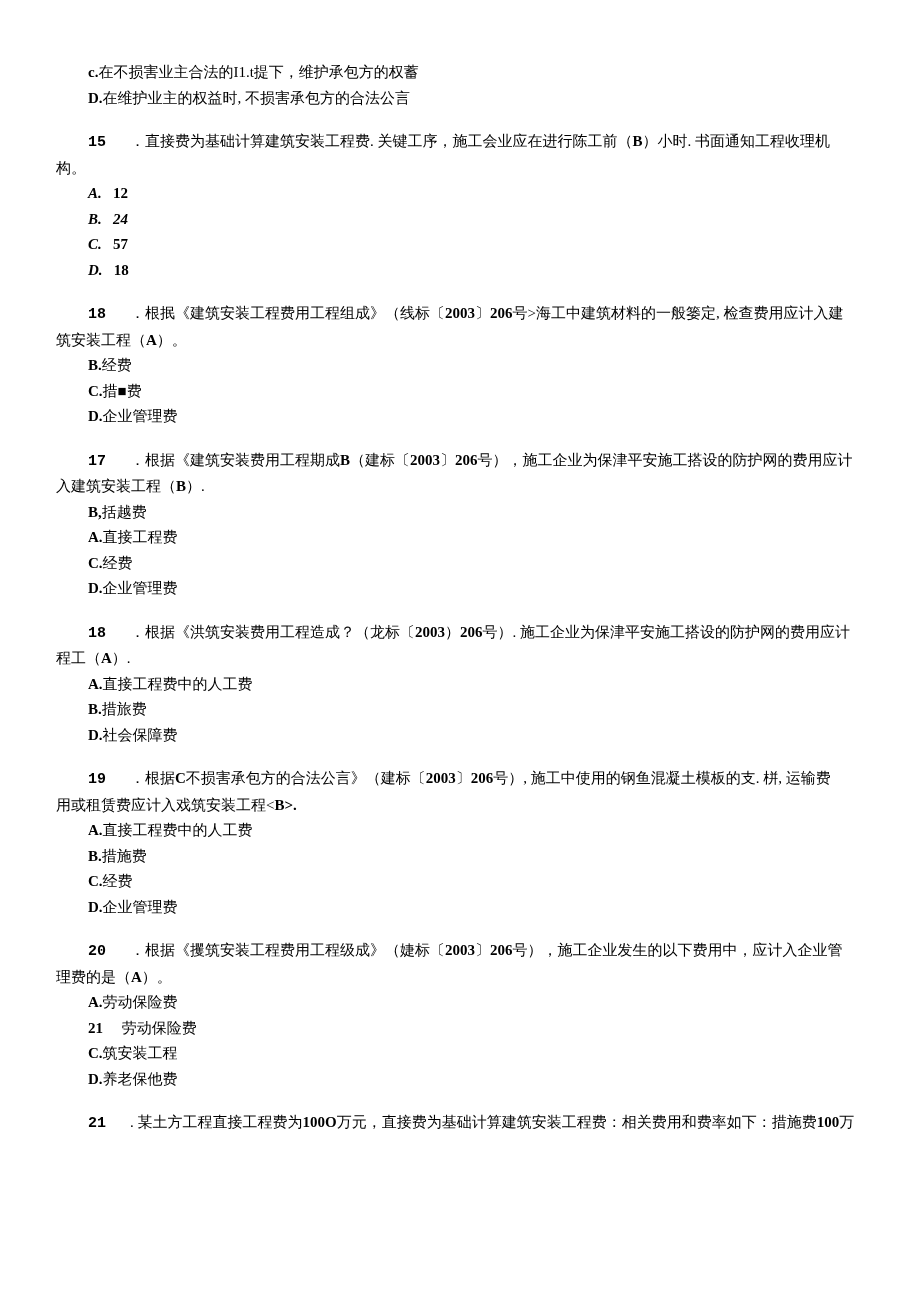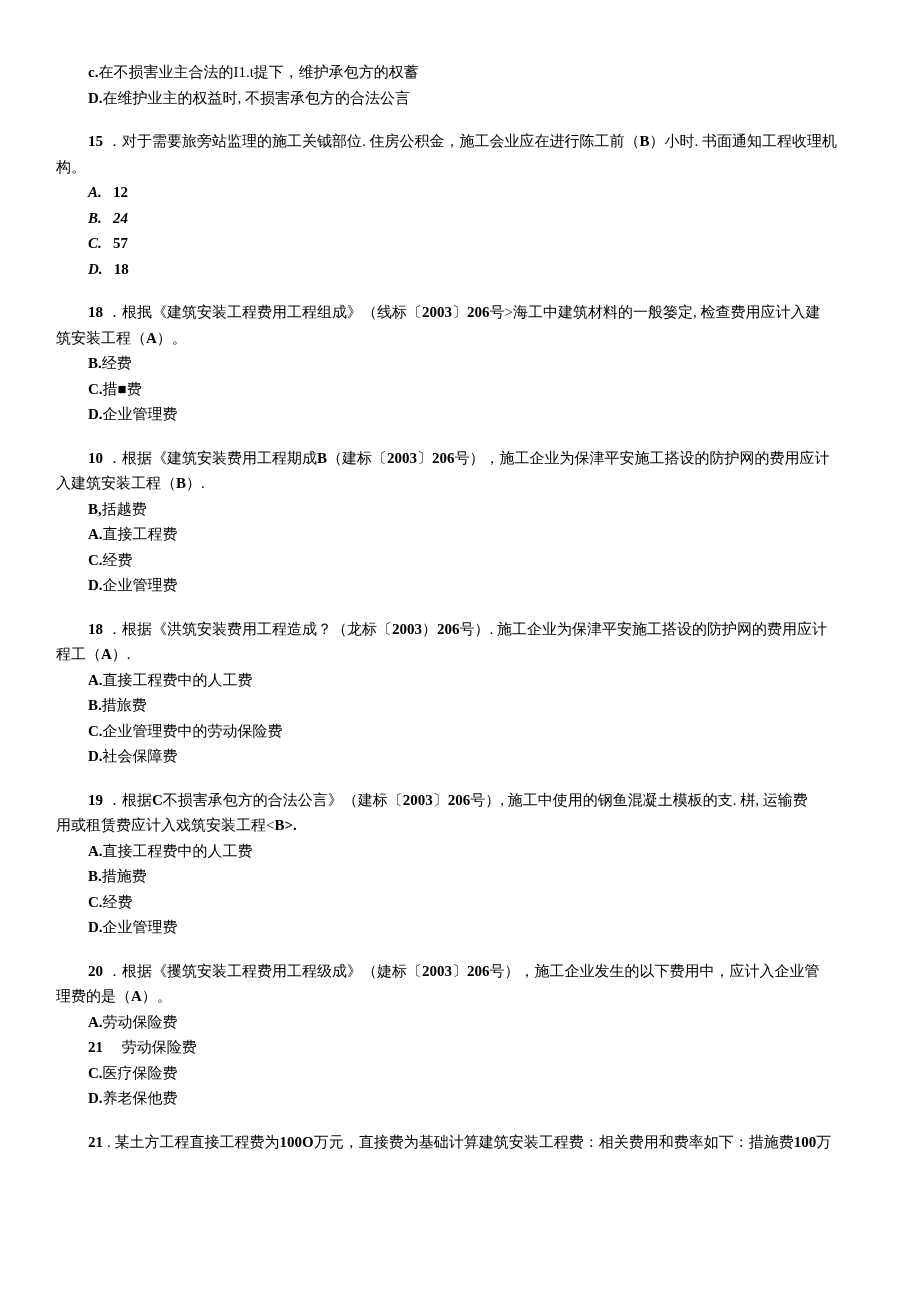--- a/index.html
+++ b/index.html
@@ -14,22 +14,22 @@
     box-sizing: border-box;
   }
   .line {
     display: block;
   }
   .indent1 {
     padding-left: 32px;
   }
   .qnum {
     font-weight: bold;
-    font-family: Liberation Serif, serif;
-    margin-right: 4px;
+    font-family: Liberation Mono, monospace;
+    margin-right: 24px;
   }
   .optlabel {
     font-weight: bold;
     font-family: "Times New Roman", serif;
   }
   .italic {
     font-style: italic;
   }
   .block {
     margin-bottom: 18px;
@@ -45,58 +45,57 @@
 </head>
 <body>
 
 <div class="block">
   <div class="line indent1"><span class="optlabel">c.</span><span>在不损害业主合法的I1.t提下，维护承包方的权蓄</span></div>
   <div class="line indent1"><span class="optlabel">D.</span><span>在维护业主的权益时, 不损害承包方的合法公言</span></div>
 </div>
 
 <div class="block">
   <div>
-    <span class="line indent1"><span class="qnum">15</span><span>．对于需要旅旁站监理的施工关钺部位. 住房公积金，施工会业应在进行陈工前（</span><span class="bold-inline">B</span><span>）小时. 书面通知工程收理机</span></span>
+    <span class="line indent1"><span class="qnum">15</span><span>．直接费为基础计算建筑安装工程费. 关键工序，施工会业应在进行陈工前（</span><span class="bold-inline">B</span><span>）小时. 书面通知工程收理机</span></span>
     <span class="line noindent">构。</span>
   </div>
   <div class="line indent1"><span class="optlabel italic">A.</span>&nbsp;&nbsp;&nbsp;<span class="bold-inline">12</span></div>
   <div class="line indent1"><span class="optlabel italic">B.</span>&nbsp;&nbsp;&nbsp;<span class="bold-inline italic">24</span></div>
   <div class="line indent1"><span class="optlabel italic">C.</span>&nbsp;&nbsp;&nbsp;<span class="bold-inline">57</span></div>
   <div class="line indent1"><span class="optlabel italic">D.</span>&nbsp;&nbsp;&nbsp;<span class="bold-inline">18</span></div>
 </div>
 
 <div class="block">
   <div>
     <span class="line indent1"><span class="qnum">18</span><span>．根抿《建筑安装工程费用工程组成》（线标〔</span><span class="bold-inline">2003</span><span>〕</span><span class="bold-inline">206</span><span>号&gt;海工中建筑材料的一般篓定, 检查费用应计入建</span></span>
     <span class="line noindent"><span>筑安装工程（</span><span class="bold-inline">A</span><span>）。</span></span>
   </div>
   <div class="line indent1"><span class="optlabel">B.</span><span>经费</span></div>
   <div class="line indent1"><span class="optlabel">C.</span><span>措■费</span></div>
   <div class="line indent1"><span class="optlabel">D.</span><span>企业管理费</span></div>
 </div>
 
 <div class="block">
   <div>
-    <span class="line indent1"><span class="qnum">10</span><span>．根据《建筑安装费用工程期成</span><span class="bold-inline">B</span><span>（建标〔</span><span class="bold-inline">2003</span><span>〕</span><span class="bold-inline">206</span><span>号），施工企业为保津平安施工搭设的防护网的费用应计</span></span>
+    <span class="line indent1"><span class="qnum">17</span><span>．根据《建筑安装费用工程期成</span><span class="bold-inline">B</span><span>（建标〔</span><span class="bold-inline">2003</span><span>〕</span><span class="bold-inline">206</span><span>号），施工企业为保津平安施工搭设的防护网的费用应计</span></span>
     <span class="line noindent"><span>入建筑安装工程（</span><span class="bold-inline">B</span><span>）.</span></span>
   </div>
   <div class="line indent1"><span class="optlabel">B,</span><span>括越费</span></div>
   <div class="line indent1"><span class="optlabel">A.</span><span>直接工程费</span></div>
   <div class="line indent1"><span class="optlabel">C.</span><span>经费</span></div>
   <div class="line indent1"><span class="optlabel">D.</span><span>企业管理费</span></div>
 </div>
 
 <div class="block">
   <div>
     <span class="line indent1"><span class="qnum">18</span><span>．根据《洪筑安装费用工程造成？（龙标〔</span><span class="bold-inline">2003</span><span>）</span><span class="bold-inline">206</span><span>号）. 施工企业为保津平安施工搭设的防护网的费用应计</span></span>
     <span class="line noindent"><span>程工（</span><span class="bold-inline">A</span><span>）.</span></span>
   </div>
   <div class="line indent1"><span class="optlabel">A.</span><span>直接工程费中的人工费</span></div>
   <div class="line indent1"><span class="optlabel">B.</span><span>措旅费</span></div>
-  <div class="line indent1"><span class="optlabel">C.</span><span>企业管理费中的劳动保险费</span></div>
   <div class="line indent1"><span class="optlabel">D.</span><span>社会保障费</span></div>
 </div>
 
 <div class="block">
   <div>
     <span class="line indent1"><span class="qnum">19</span><span>．根据</span><span class="bold-inline">C</span><span>不损害承包方的合法公言》（建标〔</span><span class="bold-inline">2003</span><span>〕</span><span class="bold-inline">206</span><span>号）, 施工中使用的钢鱼混凝土模板的支. 栟, 运输费</span></span>
     <span class="line noindent"><span>用或租赁费应计入戏筑安装工程&lt;</span><span class="bold-inline">B&gt;.</span></span>
   </div>
   <div class="line indent1"><span class="optlabel">A.</span><span>直接工程费中的人工费</span></div>
   <div class="line indent1"><span class="optlabel">B.</span><span>措施费</span></div>
@@ -104,19 +103,19 @@
   <div class="line indent1"><span class="optlabel">D.</span><span>企业管理费</span></div>
 </div>
 
 <div class="block">
   <div>
     <span class="line indent1"><span class="qnum">20</span><span>．根据《攫筑安装工程费用工程级成》（婕标〔</span><span class="bold-inline">2003</span><span>〕</span><span class="bold-inline">206</span><span>号），施工企业发生的以下费用中，应计入企业管</span></span>
     <span class="line noindent"><span>理费的是（</span><span class="bold-inline">A</span><span>）。</span></span>
   </div>
   <div class="line indent1"><span class="optlabel">A.</span><span>劳动保险费</span></div>
   <div class="line indent1"><span class="optlabel">21</span>&nbsp;&nbsp;&nbsp;&nbsp;&nbsp;<span>劳动保险费</span></div>
-  <div class="line indent1"><span class="optlabel">C.</span><span>医疗保险费</span></div>
+  <div class="line indent1"><span class="optlabel">C.</span><span>筑安装工程</span></div>
   <div class="line indent1"><span class="optlabel">D.</span><span>养老保他费</span></div>
 </div>
 
 <div class="block">
   <div class="line indent1"><span class="qnum">21</span><span>. 某土方工程直接工程费为</span><span class="bold-inline">100O</span><span>万元，直接费为基础计算建筑安装工程费：相关费用和费率如下：措施费</span><span class="bold-inline">100</span><span>万</span></div>
 </div>
 
 </body></html>

